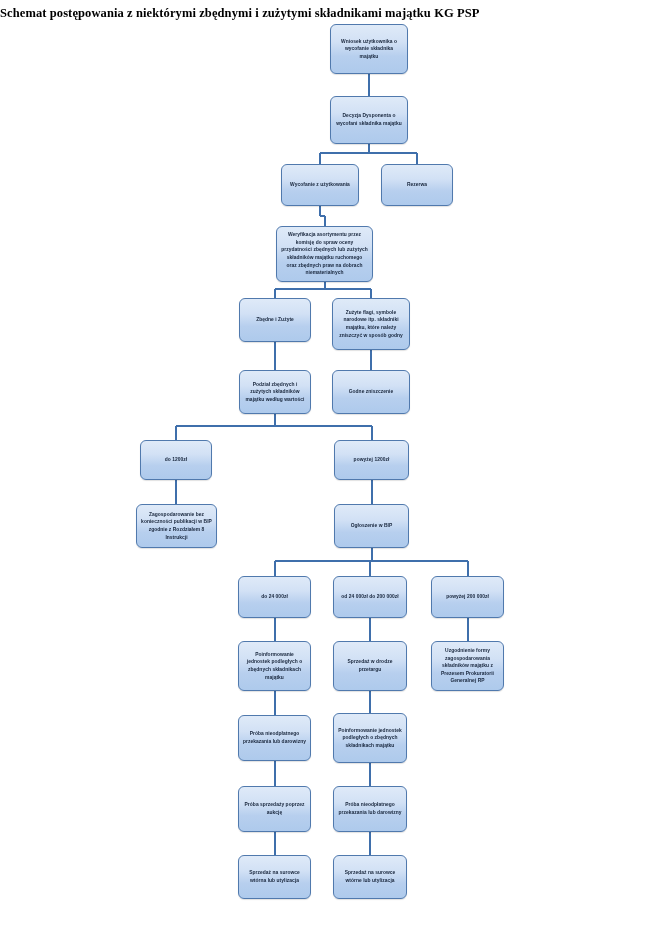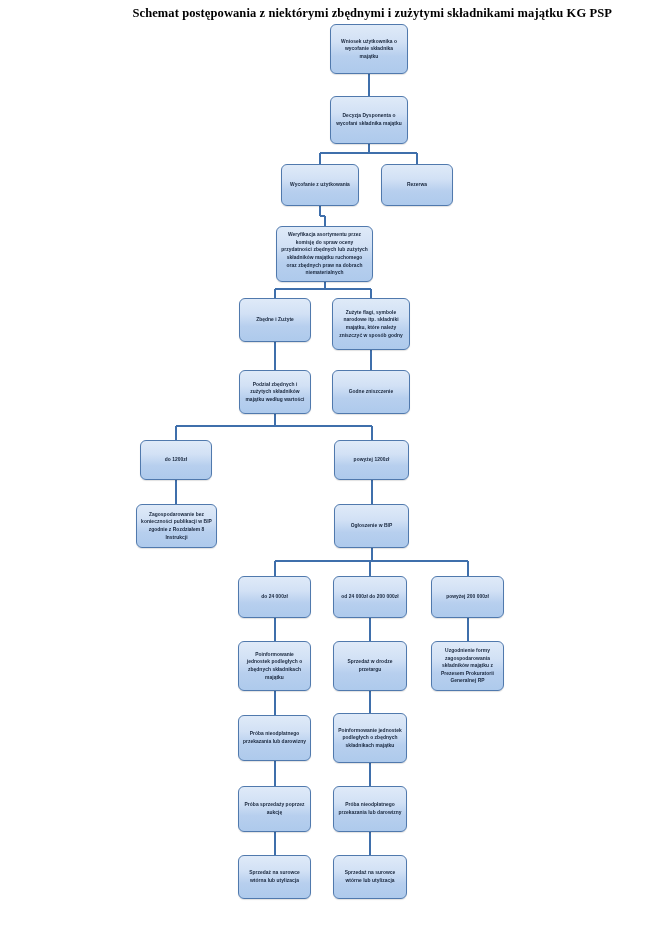--- a/index.html
+++ b/index.html
@@ -12,21 +12,21 @@
     height: 934px;
     position: relative;
     font-family: "Liberation Sans", sans-serif;
     overflow: hidden;
   }
   #chart-title {
     position: absolute;
     left: 0;
     top: 6px;
     width: 612px;
-    text-align: right;
+    text-align: left;
     font-family: "Liberation Serif", serif;
     font-size: 12.5px;
     font-weight: bold;
     color: #000000;
     letter-spacing: 0.1px;
   }
   #canvas {
     position: absolute;
     left: 0;
     top: 0;

